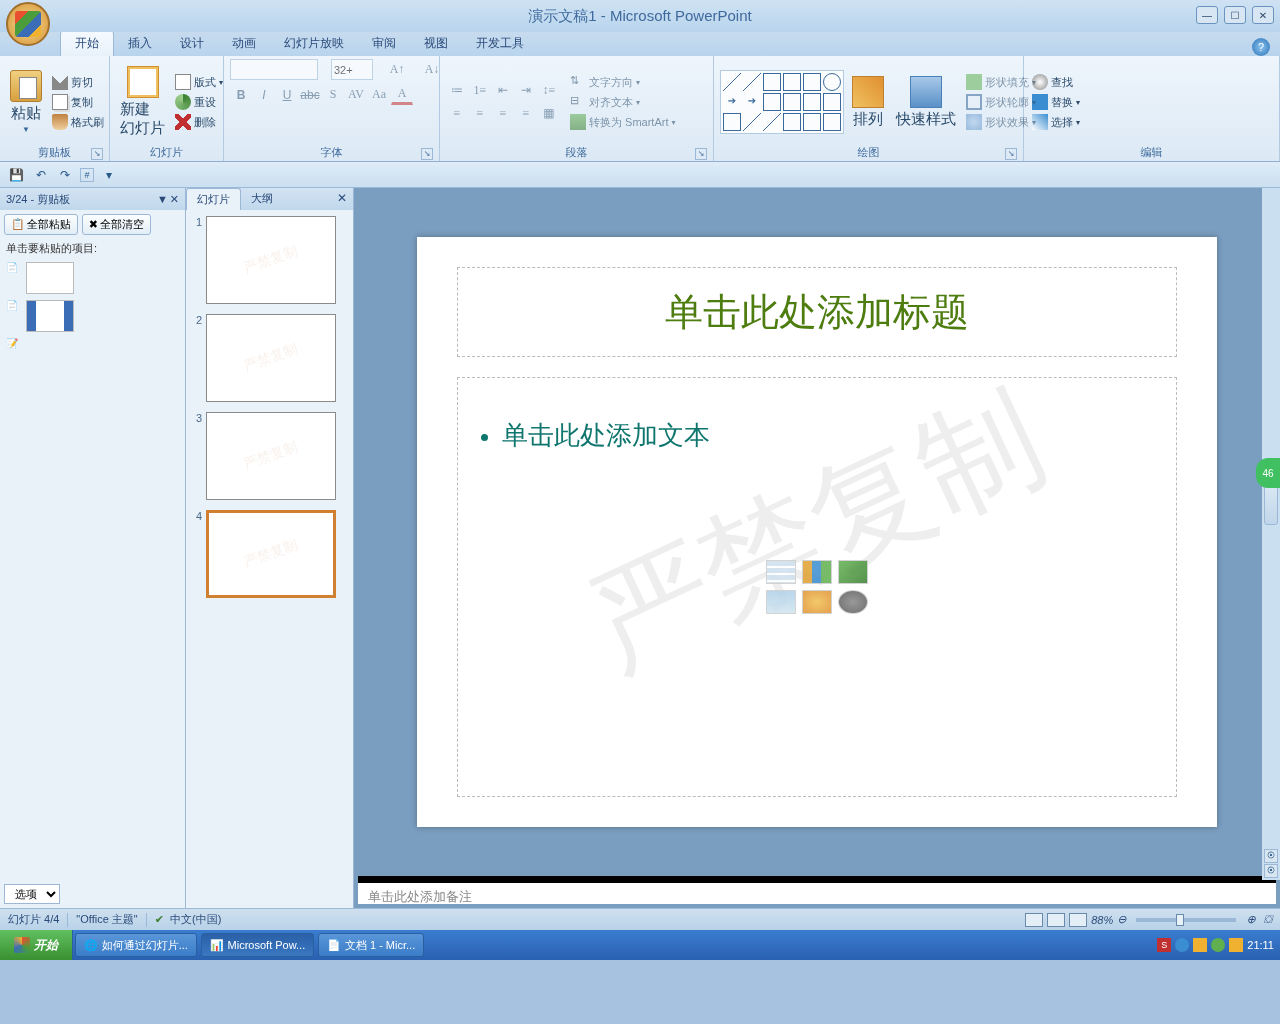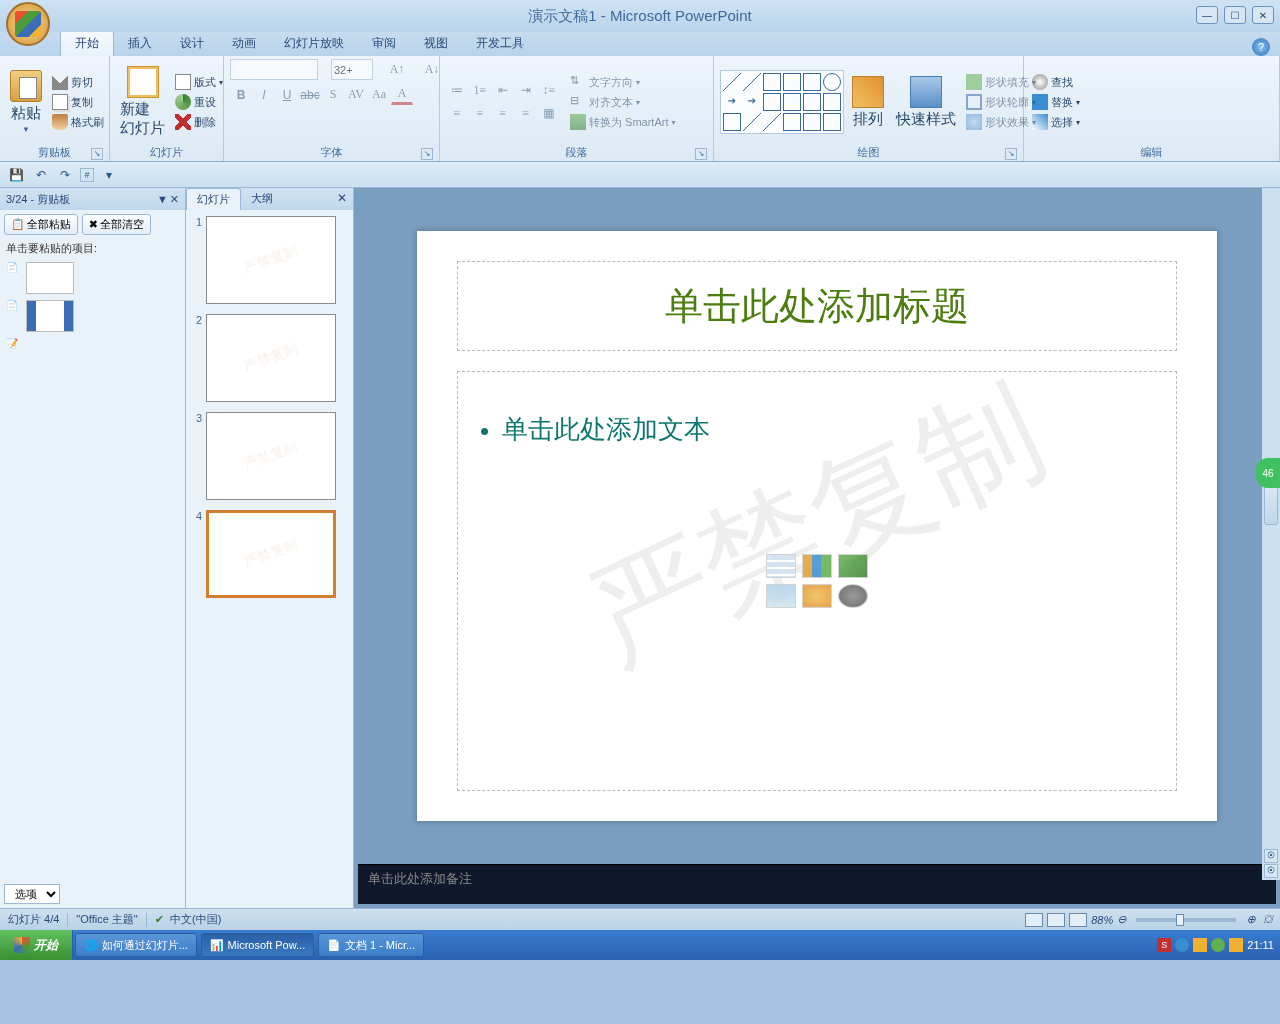--- a/index.html
+++ b/index.html
@@ -97,21 +97,21 @@
 .content-ph li { font-size:26px; font-family:Liberation Mono, monospace; color:#0f766e;margin-top:24px; }
 .content-icons { position:absolute; left:50%; top:50%; transform:translate(-50%,-50%); display:grid; grid-template-columns:repeat(3,30px); gap:6px; opacity:0.85; }
 .ci { width:30px; height:24px; border:1px solid #ccc; background:#f4f4f4; }
 .ci.table { background:repeating-linear-gradient(#cfe0f0,#cfe0f0 5px,#fff 5px,#fff 7px); }
 .ci.chart { background:linear-gradient(90deg,#e0a030 0 33%,#3a8dd0 33% 66%,#60b050 66%); }
 .ci.smart { background:linear-gradient(135deg,#60b050,#3a8030); }
 .ci.pic { background:linear-gradient(#b0d0e8,#d0e4f0); }
 .ci.clip { background:radial-gradient(#f0c050,#e09030); }
 .ci.media { background:radial-gradient(#888,#555); border-radius:50%; }
 
-.notes { height:40px; background:#0f172a; border-top:1px solid #000000; padding:5px 10px; font-size:13px; color:#888; font-family:"SimSun"; margin:0 4px 4px; }
+.notes { height:28px; background:#ffffff; border-top:7px solid #000000; padding:5px 10px; font-size:13px; color:#888; font-family:"SimSun"; margin:0 4px 4px; }
 .vscroll { position:absolute; right:0; top:0; bottom:28px; width:18px; background:#cadff0; }
 .vscroll .vthumb { position:absolute; left:2px; right:2px; top:40%; height:60px; background:linear-gradient(#e8f0f8,#c0d6ea); border:1px solid #9bb8d6; border-radius:3px; }
 .vscroll .navbtns { position:absolute; bottom:2px; left:2px; right:2px; display:flex; flex-direction:column; gap:1px; }
 .vscroll .navbtns div { height:14px; background:#d8e6f2; border:1px solid #9bb8d6; font-size:8px; text-align:center; line-height:12px; color:#2a5a8a; }
 
 .badge { position:absolute; right:0; top:270px; width:24px; height:30px; background:#40c060; border-radius:12px 0 0 12px; color:#fff; font-size:10px; display:flex; align-items:center; justify-content:center; }
 
 
 .status { height:22px; background:linear-gradient(#cfe0ef,#b8d2e8); display:flex; align-items:center; padding:0 8px; font-size:11px; color:#2a4a7a; border-top:1px solid #9bb8d6; }
 .status .sep { width:1px; height:14px; background:#9bb8d6; margin:0 8px; }

